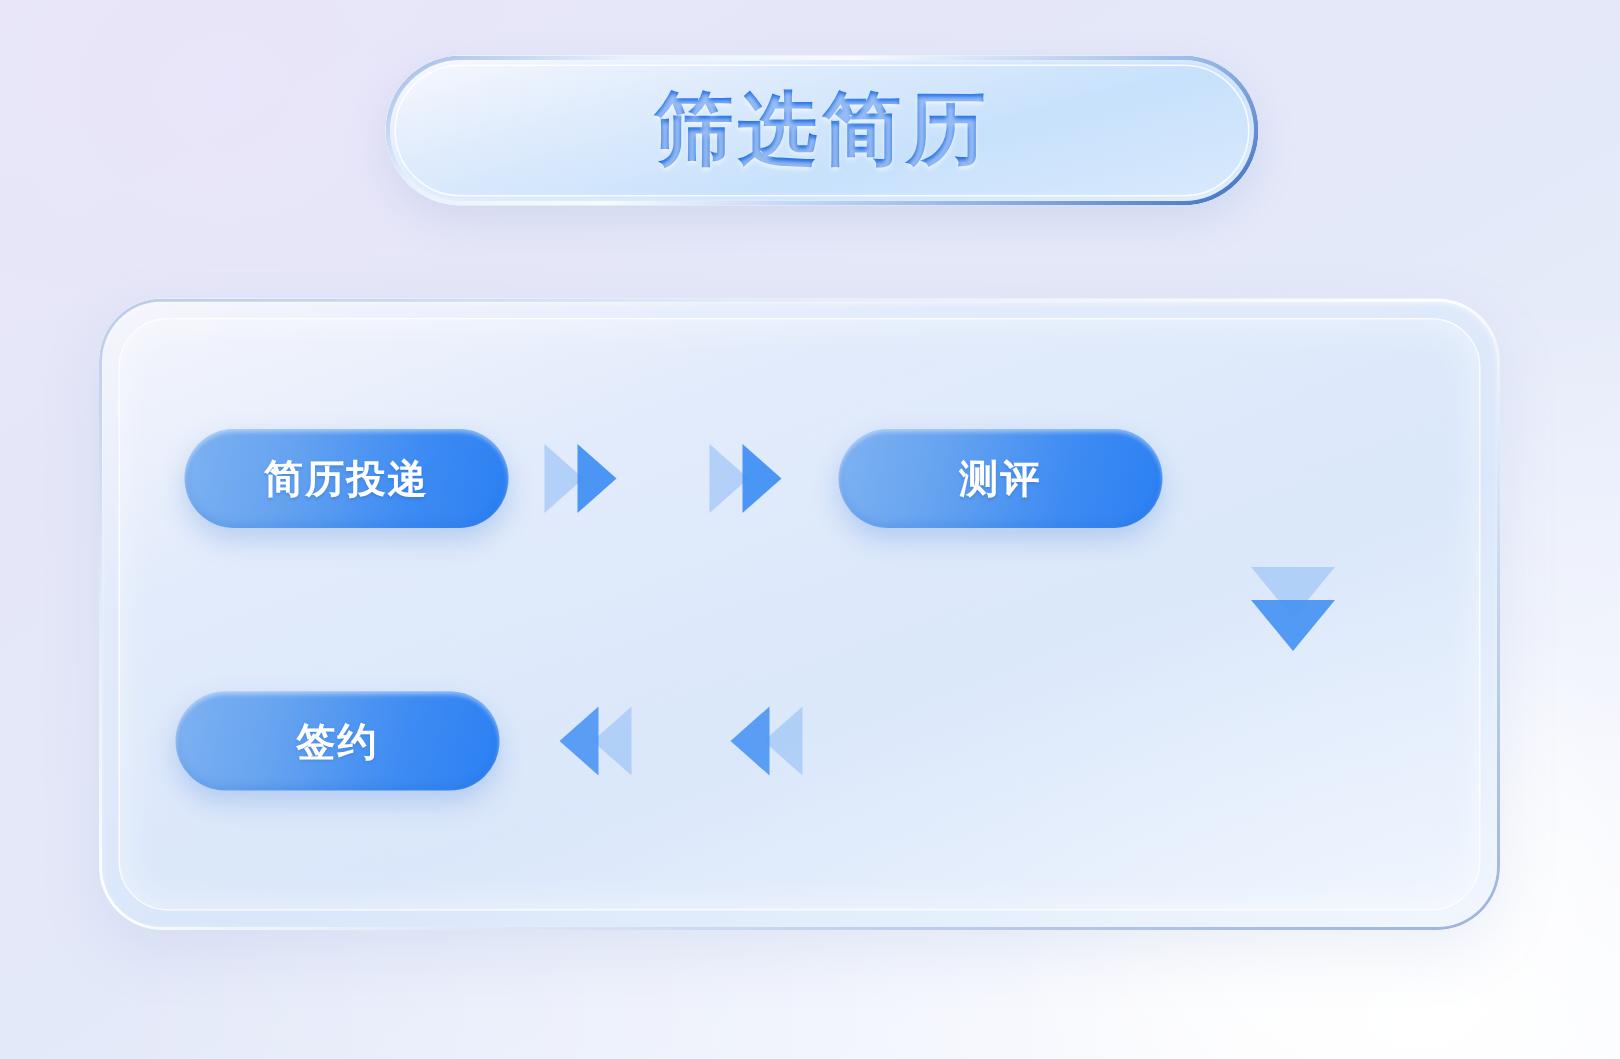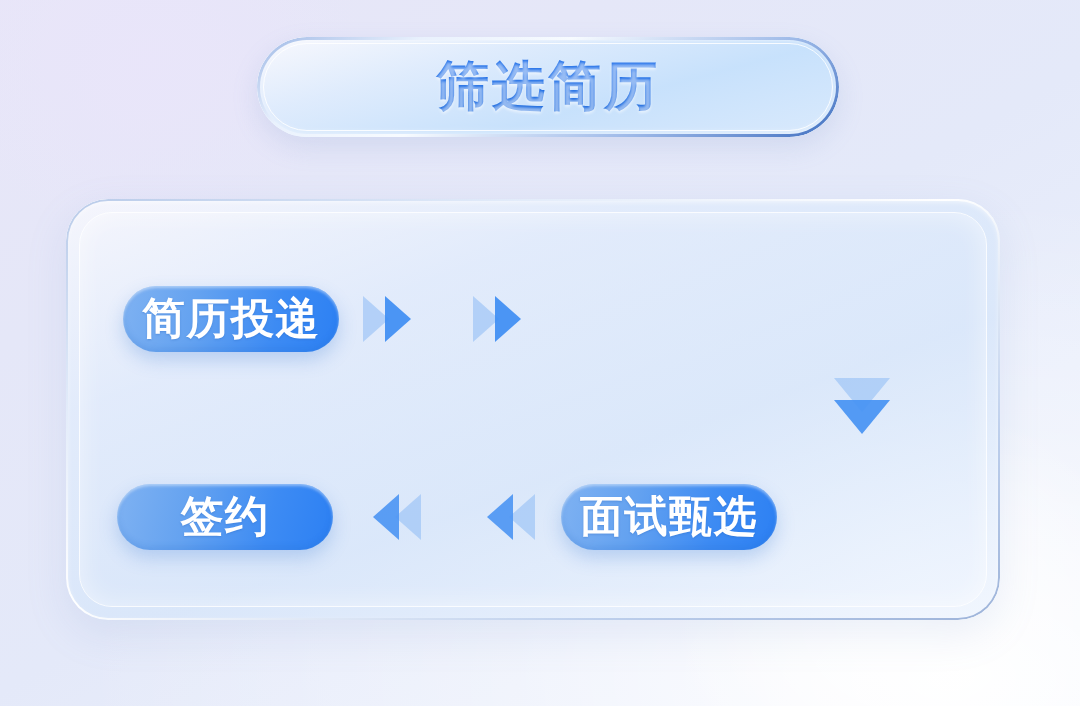--- a/index.html
+++ b/index.html
@@ -133,38 +133,38 @@
   }
 
   
   .flow-row {
     position: absolute;
     display: flex;
     align-items: center;
     height: 66px;
   }
   .row-top { left: 123px; top: 286px; width: 846px; }
-  .row-bottom { left: 117px; top: 484px; width: 852px; }
+  .row-bottom { left: 117px; top: 461px; width: 852px; }
 
   .step {
     position: relative;
     height: 66px;
     border-radius: 33px;
     display: flex;
     align-items: center;
     justify-content: center;
     background: linear-gradient(103deg, #7fb2f2 0%, #64a2f0 34%, #3d8bf3 70%, #2c80f3 100%);
     box-shadow:
       0 8px 18px rgba(70,130,215,0.28),
       inset 0 2px 3px rgba(255,255,255,0.45),
       inset 0 -3px 6px rgba(30,100,200,0.18);
     flex: 0 0 auto;
   }
   .step-label {
-    font-size: 43px;
+    font-size: 26px;
     font-weight: bold;
     color: #ffffff;
     letter-spacing: 1.5px;
     white-space: nowrap;
     text-shadow: 0 1px 2px rgba(40,100,190,0.35);
     padding: 0 26px;
   }
 
   
   .arrow {
@@ -259,20 +259,23 @@
     <span class="chev chev-a"></span>
     <span class="chev chev-b"></span>
   </div>
   <div class="gap-sm" style="width:24px"></div>
   <div class="gap-sm" style="width:24px"></div>
   <div class="arrow arrow-right">
     <span class="chev chev-a"></span>
     <span class="chev chev-b"></span>
   </div>
   <div class="gap-sm" style="width:24px"></div>
+  <div class="step" style="width:216px">
+    <span class="step-label">测评</span>
+  </div>
 </div>
 
 <div class="arrow-down">
   <span class="dchev dchev-a"></span>
   <span class="dchev dchev-b"></span>
 </div>
 
 <div class="flow-row row-bottom">
   <div class="step" style="width:216px">
     <span class="step-label">签约</span>
@@ -282,16 +285,13 @@
     <span class="chev chev-a"></span>
     <span class="chev chev-b"></span>
   </div>
   <div class="gap-sm" style="width:26px"></div>
   <div class="gap-sm" style="width:26px"></div>
   <div class="arrow arrow-left">
     <span class="chev chev-a"></span>
     <span class="chev chev-b"></span>
   </div>
   <div class="gap-sm" style="width:26px"></div>
-  <div class="step" style="width:216px">
-    <span class="step-label">面试甄选</span>
-  </div>
 </div>
 
 </body></html>

